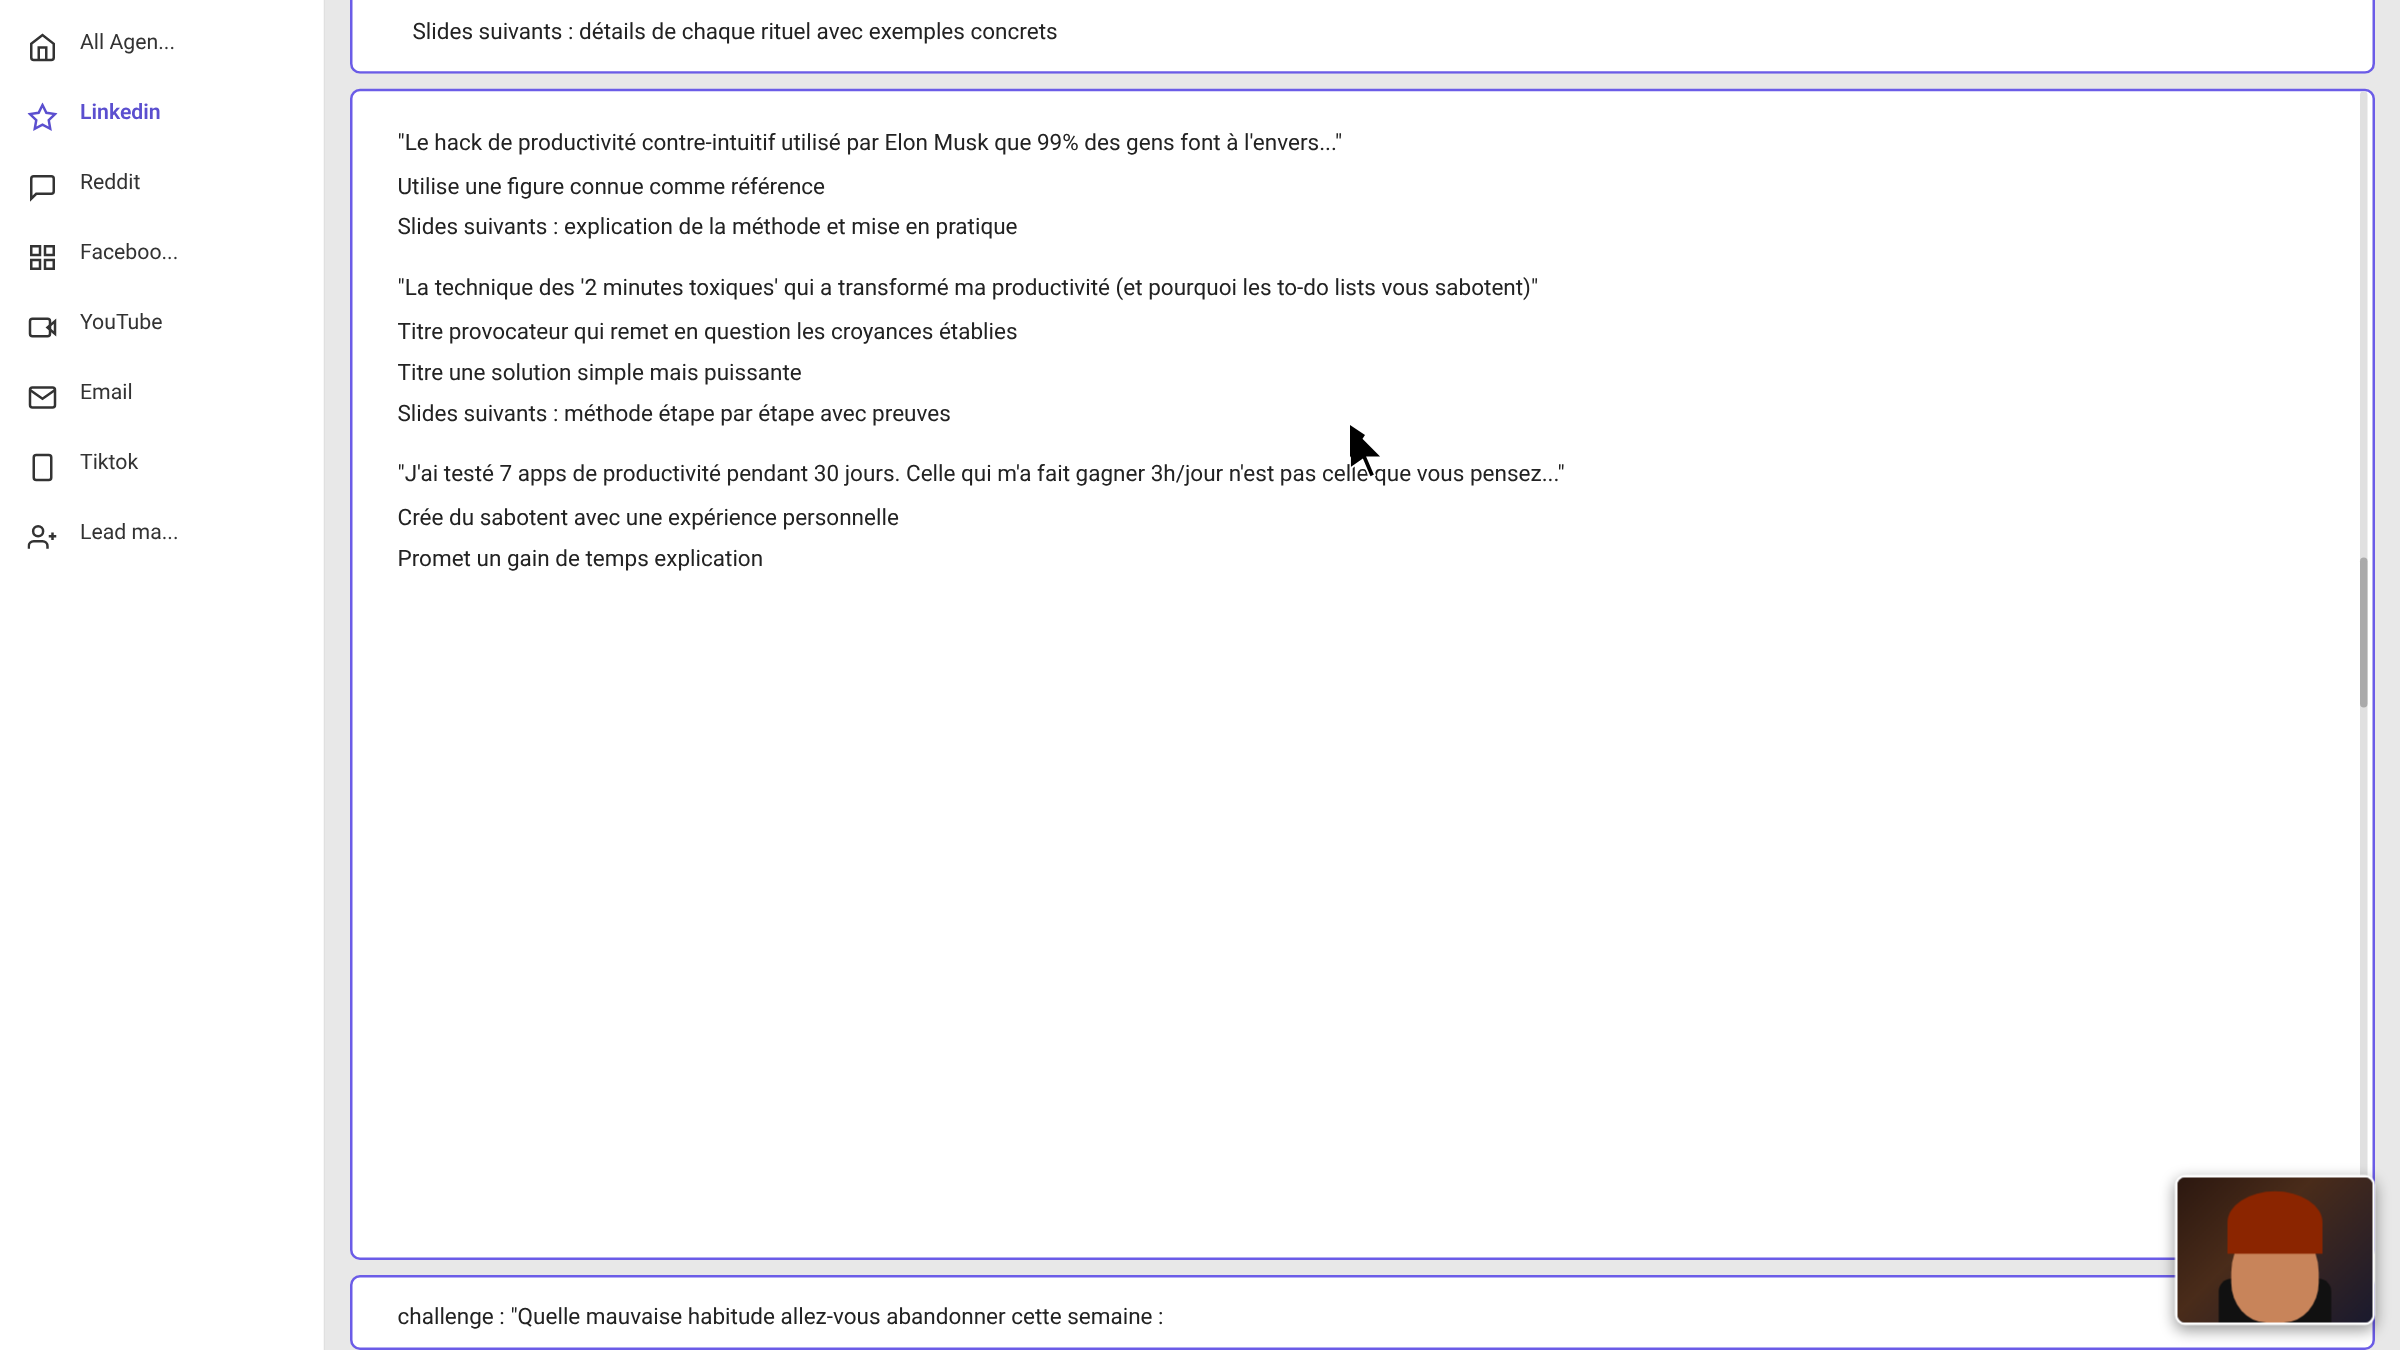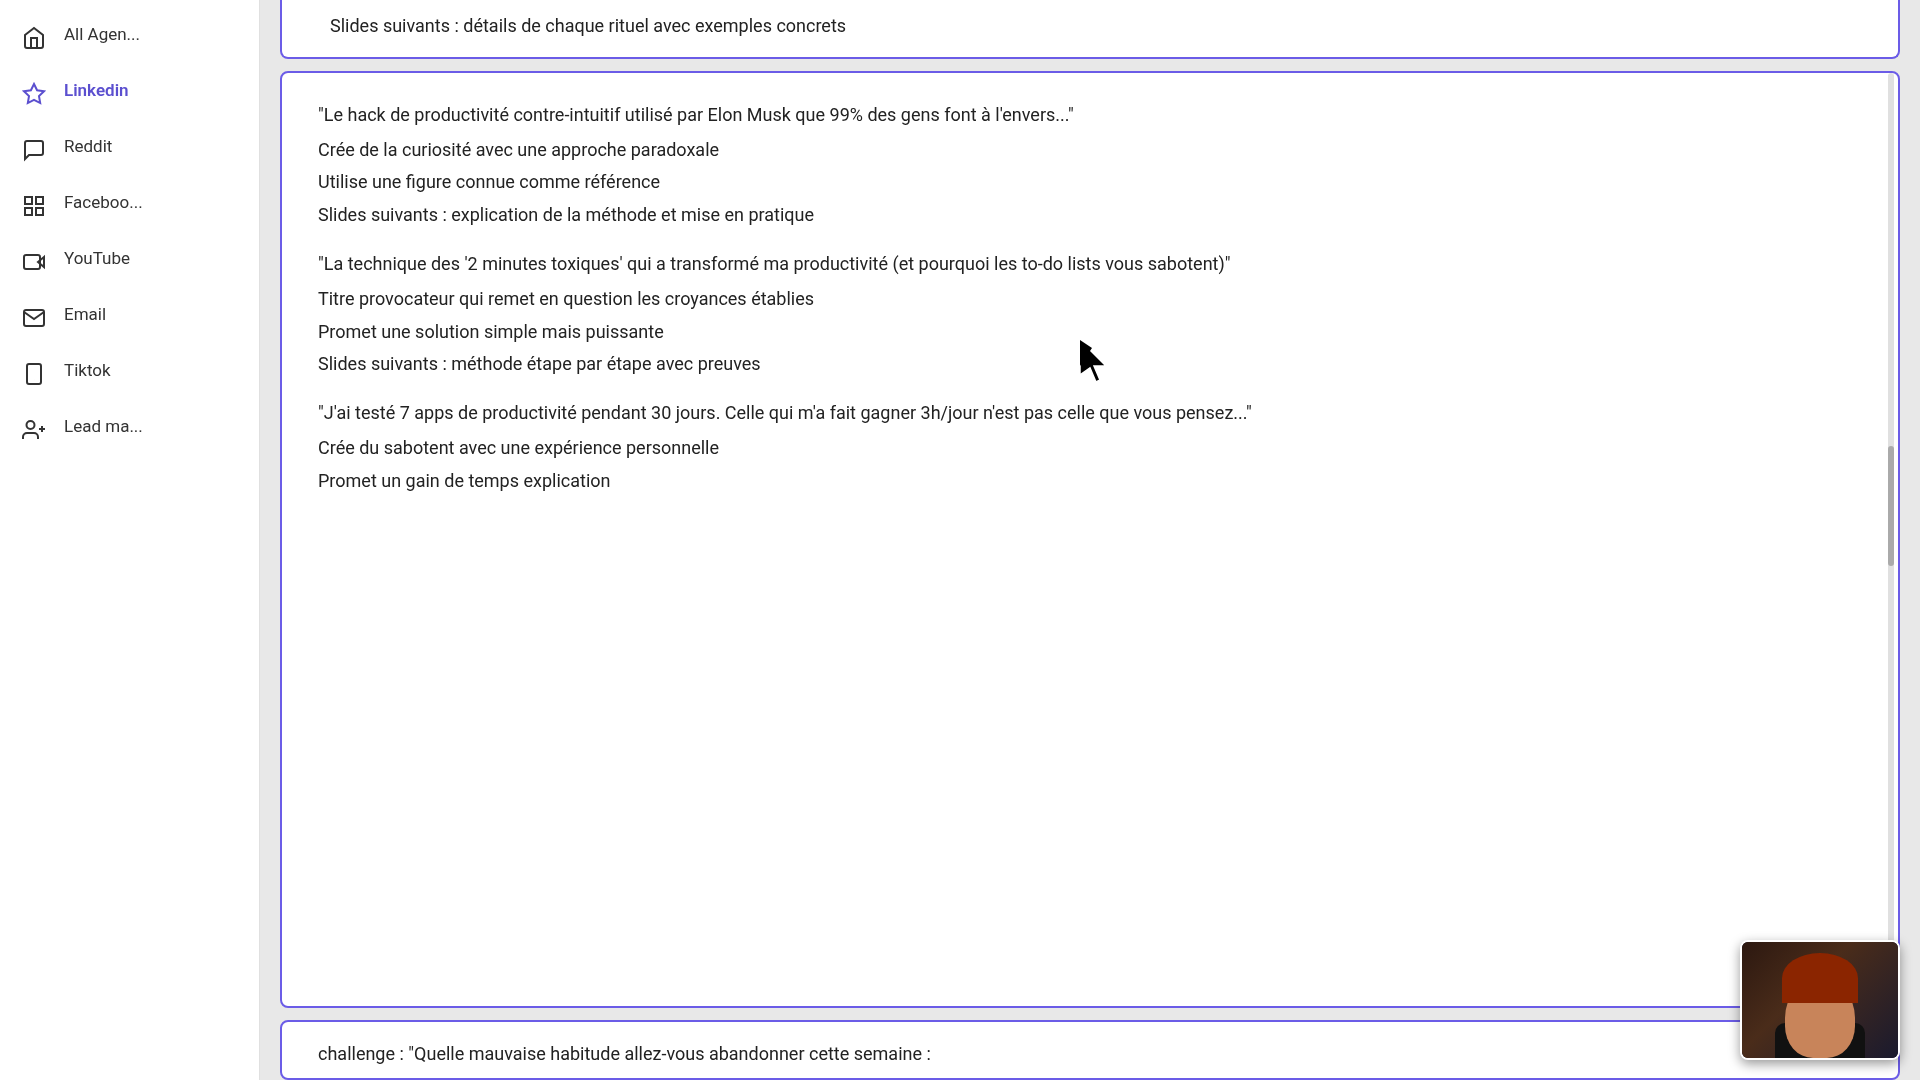--- a/index.html
+++ b/index.html
@@ -315,29 +315,28 @@
 
     <div class="top-partial">
       <p class="content-text">Slides suivants : détails de chaque rituel avec exemples concrets</p>
     </div>
 
     <div class="content-card" style="position:relative;">
       <div class="content-text">
 
         <div class="section">
           <p class="quote">"Le hack de productivité contre-intuitif utilisé par Elon Musk que 99% des gens font à l'envers..."</p>
-          <p class="bullet">Crée de la curiosité avec une approche paradoxale</p>
           <p class="bullet">Utilise une figure connue comme référence</p>
           <p class="bullet">Slides suivants : explication de la méthode et mise en pratique</p>
         </div>
 
         <div class="section">
           <p class="quote">"La technique des '2 minutes toxiques' qui a transformé ma productivité (et pourquoi les to-do lists vous sabotent)"</p>
           <p class="bullet">Titre provocateur qui remet en question les croyances établies</p>
-          <p class="bullet">Promet une solution simple mais puissante</p>
+          <p class="bullet">Titre une solution simple mais puissante</p>
           <p class="bullet">Slides suivants : méthode étape par étape avec preuves</p>
         </div>
 
         <div class="section">
           <p class="quote">"J'ai testé 7 apps de productivité pendant 30 jours. Celle qui m'a fait gagner 3h/jour n'est pas celle que vous pensez..."</p>
           <p class="bullet">Crée du sabotent avec une expérience personnelle</p>
           <p class="bullet">Promet un gain de temps explication</p>
         </div>
       </div>
 

